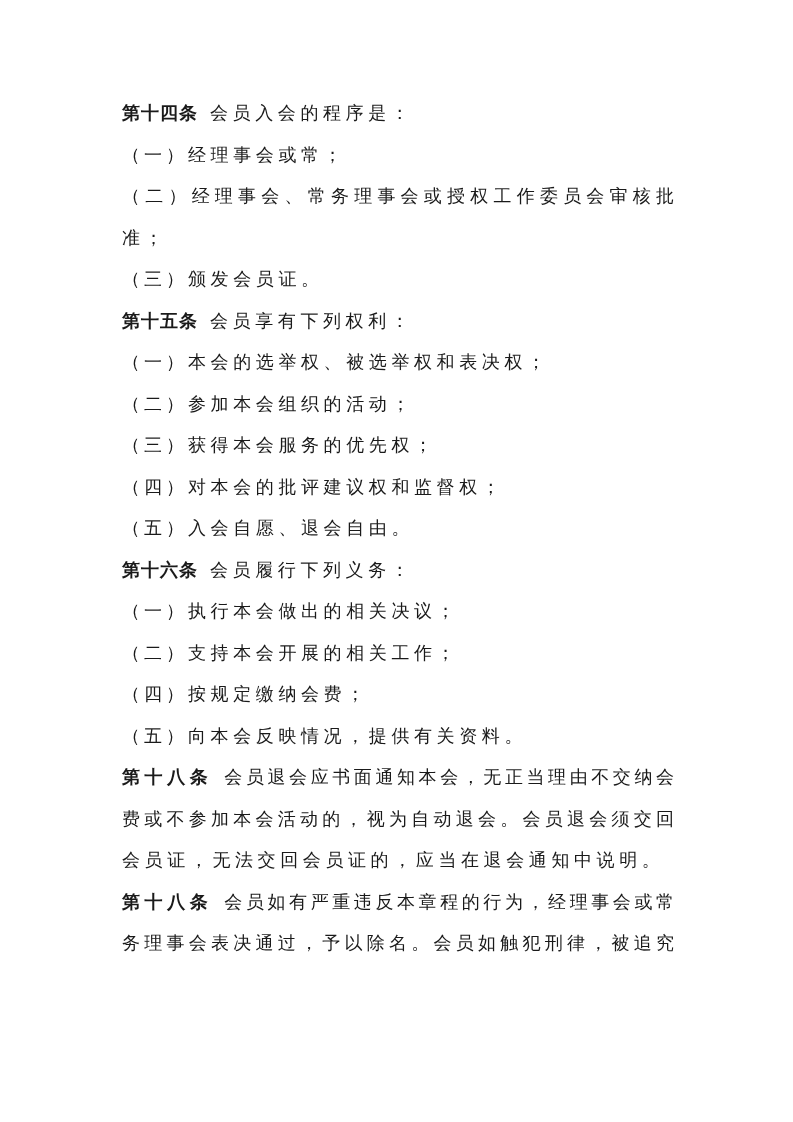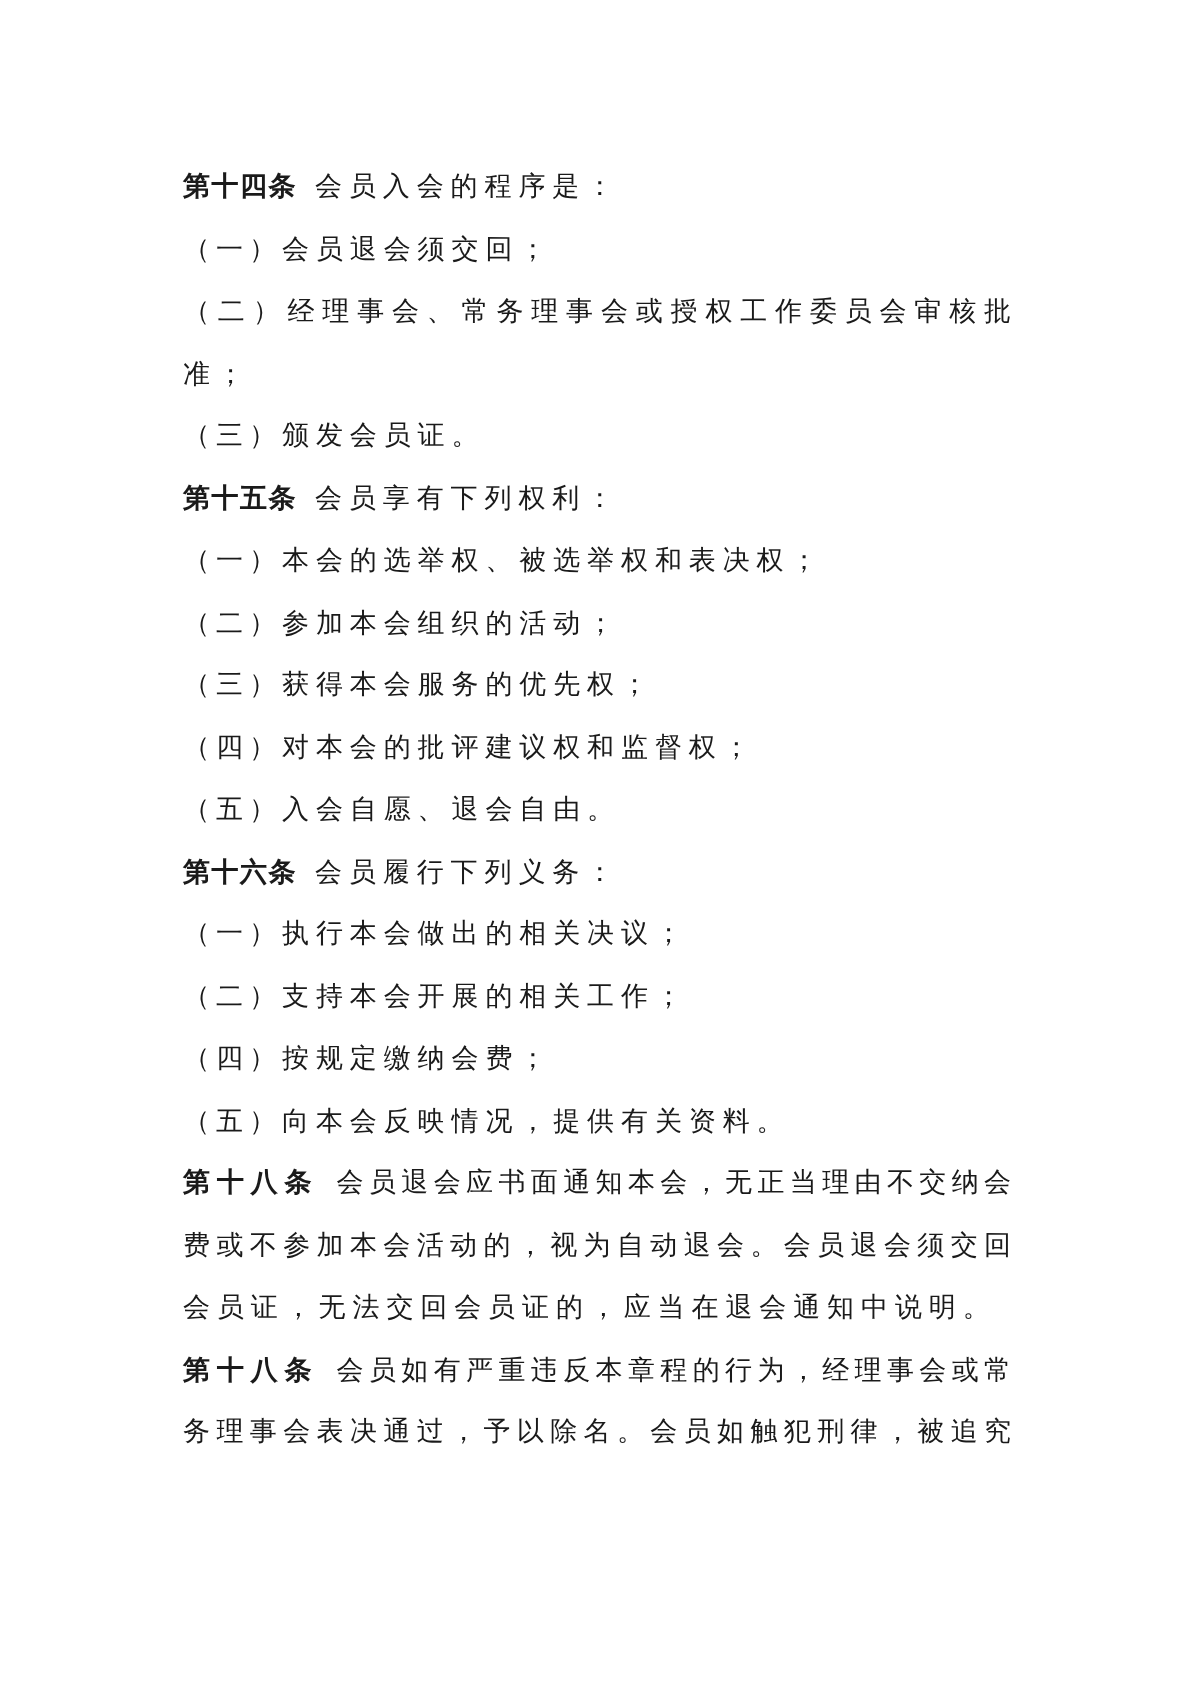--- a/index.html
+++ b/index.html
@@ -1,33 +1,33 @@
 <!DOCTYPE html>
 <html><head>
 <meta charset="utf-8">
 <style>
   html, body { margin: 0; padding: 0; background: #ffffff; }
   body { width: 793px; height: 1122px; position: relative; overflow: hidden; }
   .page {
-    position: absolute; left: 122px; top: 104px; width: 552px;
+    position: absolute; left: 122px; top: 92px; width: 552px;
     font-family: "DejaVu Serif", "Liberation Serif", serif;
     color: #1a1a1a; font-size: 18px; line-height: 41.5px;
   }
   .line { height: 41.5px; white-space: nowrap; letter-spacing: 4.6px; }
   .just { text-align: justify; text-align-last: justify; letter-spacing: 0; }
   .article-no { font-weight: bold; letter-spacing: 1px; margin-right: 12px; }
   .item-marker { letter-spacing: 4px; }
 </style>
 </head>
 <body>
 
 <div class="page">
 
   <div class="line"><span class="article-no">第十四条</span><span>会员入会的程序是：</span></div>
-  <div class="line"><span class="item-marker">（一）</span><span>会员退会须交回；</span></div>
+  <div class="line"><span class="item-marker">（一）</span><span>经理事会或常；</span></div>
   <div class="line just"><span>（二）</span><span>经理事会、常务理事会或授权工作委员会审核批</span></div>
   <div class="line"><span>准；</span></div>
   <div class="line"><span class="item-marker">（三）</span><span>颁发会员证。</span></div>
 
   <div class="line"><span class="article-no">第十五条</span><span>会员享有下列权利：</span></div>
   <div class="line"><span class="item-marker">（一）</span><span>本会的选举权、被选举权和表决权；</span></div>
   <div class="line"><span class="item-marker">（二）</span><span>参加本会组织的活动；</span></div>
   <div class="line"><span class="item-marker">（三）</span><span>获得本会服务的优先权；</span></div>
   <div class="line"><span class="item-marker">（四）</span><span>对本会的批评建议权和监督权；</span></div>
   <div class="line"><span class="item-marker">（五）</span><span>入会自愿、退会自由。</span></div>

